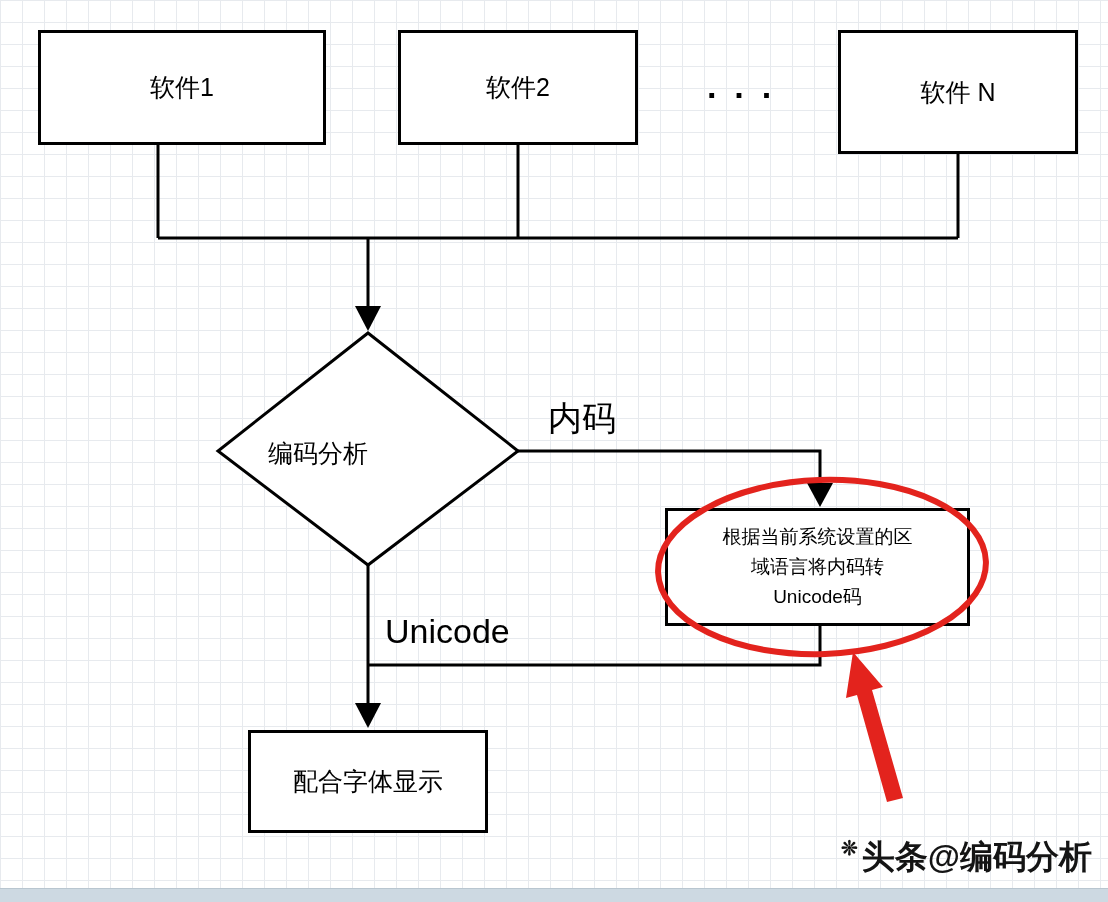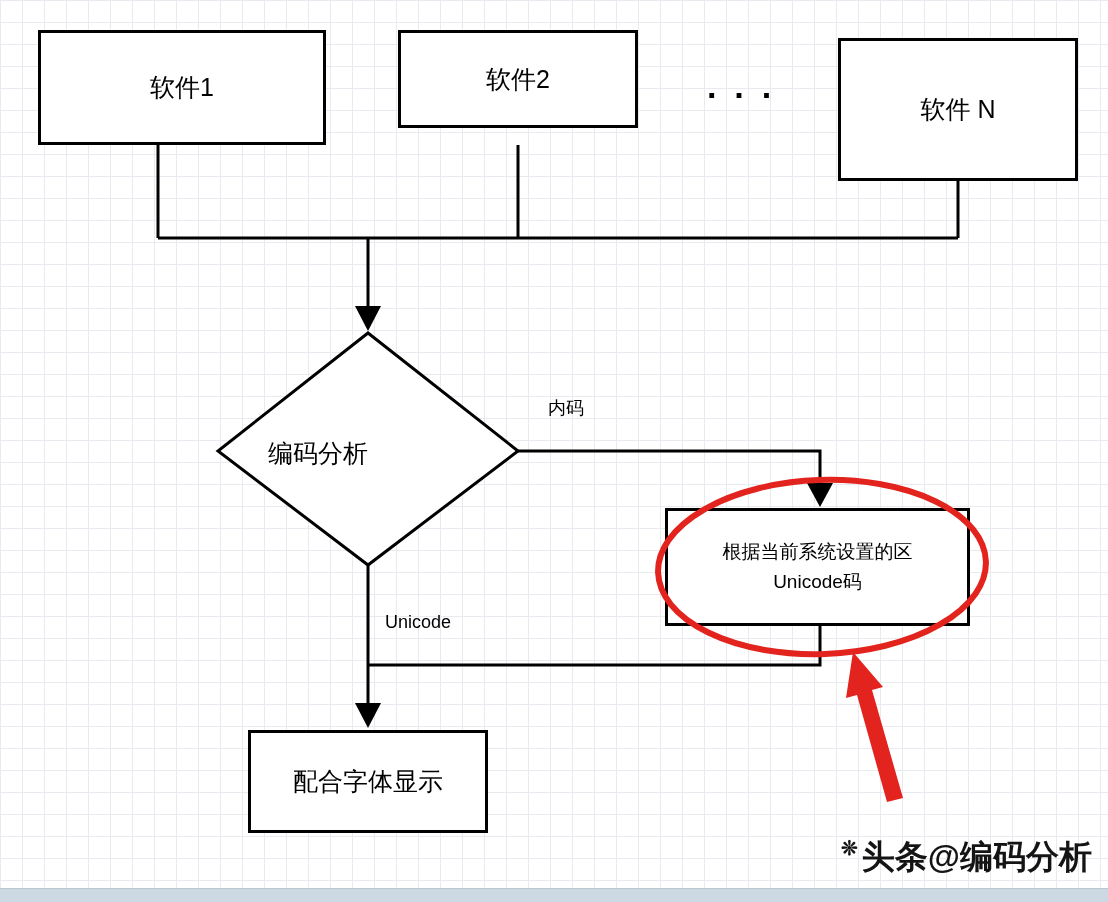--- a/index.html
+++ b/index.html
@@ -25,33 +25,33 @@
     background:#fff;
     border:3px solid #000;
     display:flex;
     align-items:center;
     justify-content:center;
     text-align:center;
     font-size:25px;
     box-sizing:border-box;
   }
   .node-software1{left:38px;top:30px;width:288px;height:115px;}
-  .node-software2{left:398px;top:30px;width:240px;height:98px;}
-  .node-softwareN{left:838px;top:30px;width:240px;height:143px;margin-top:8px;}
+  .node-software2{left:398px;top:30px;width:240px;height:115px;}
+  .node-softwareN{left:838px;top:30px;width:240px;height:124px;}
   .node-convert{left:665px;top:508px;width:305px;height:118px;flex-direction:column;font-size:19px;line-height:30px;}
   .node-display{left:248px;top:730px;width:240px;height:103px;}
   .ellipsis-dots{
     position:absolute;z-index:2;left:693px;top:76px;width:110px;
     font-size:34px;font-weight:bold;letter-spacing:16px;text-align:center;
   }
   .decision-label{
     position:absolute;z-index:2;left:268px;top:437px;width:200px;
     text-align:left;font-size:25px;
   }
-  .edge-label{position:absolute;z-index:2;font-size:18px;}
+  .edge-label{position:absolute;z-index:2;font-size:34px;}
   .label-neima{left:548px;top:396px;}
   .label-unicode{left:385px;top:612px;}
   .watermark{
     position:absolute;z-index:4;right:16px;bottom:22px;
     font-size:33px;font-weight:bold;color:#141414;
     display:flex;align-items:center;gap:4px;
   }
   .watermark .mark-icon{font-size:20px;transform:translateY(-10px);}
   .hscrollbar{
     position:absolute;z-index:5;left:0;bottom:0;width:1108px;height:13px;
@@ -75,20 +75,21 @@
 
   <div class="node node-software1">软件1</div>
   <div class="node node-software2">软件2</div>
   <div class="ellipsis-dots">···</div>
   <div class="node node-softwareN">软件 N</div>
 
   <div class="decision-label">编码分析</div>
 
   <div class="node node-convert">
     <div>根据当前系统设置的区</div>
+    <div>域语言将内码转</div>
     <div>Unicode码</div>
   </div>
 
   <div class="node node-display">配合字体显示</div>
 
   <div class="edge-label label-neima">内码</div>
   <div class="edge-label label-unicode">Unicode</div>
 
   <svg class="layer layer-highlight" width="1108" height="902" viewBox="0 0 1108 902">
     <ellipse cx="822" cy="567" rx="164" ry="87" fill="none" stroke="#e3231d" stroke-width="6" transform="rotate(-2 822 567)"></ellipse>

